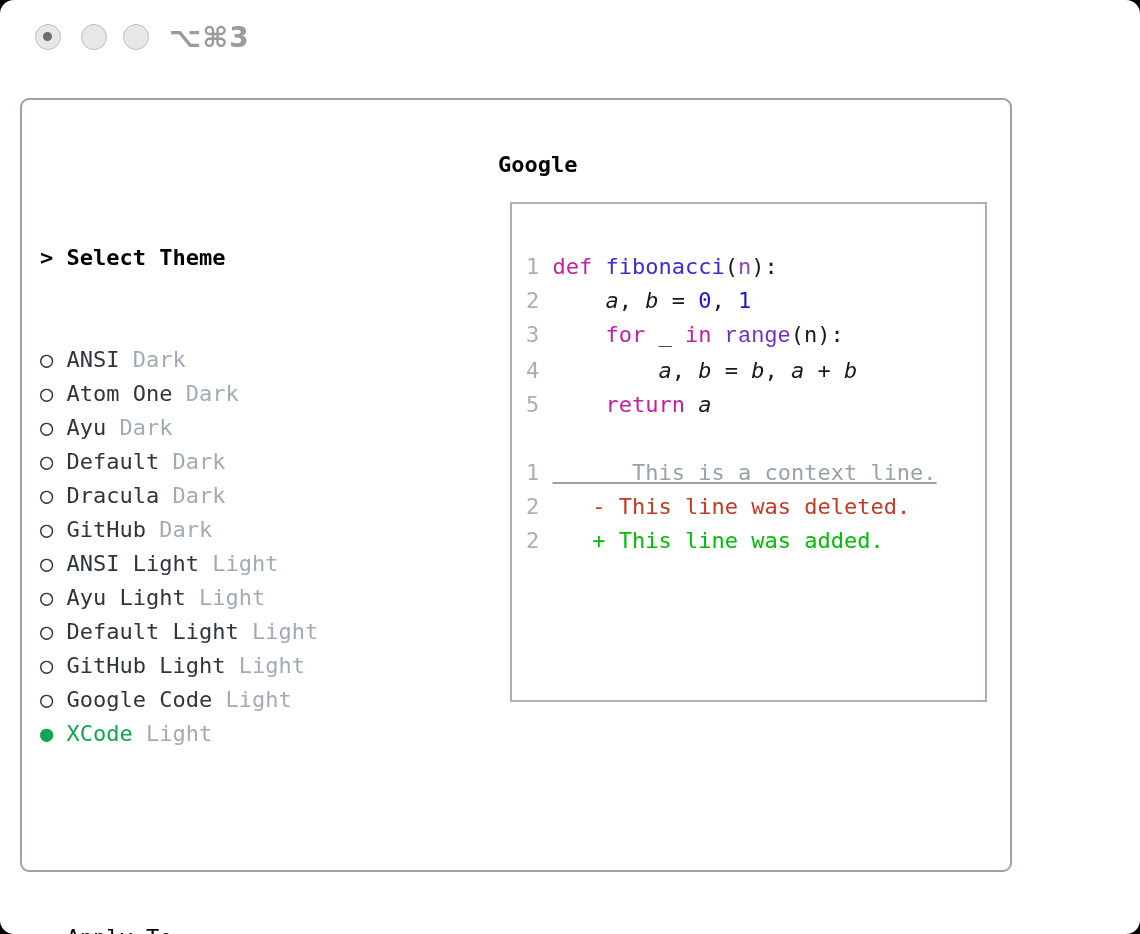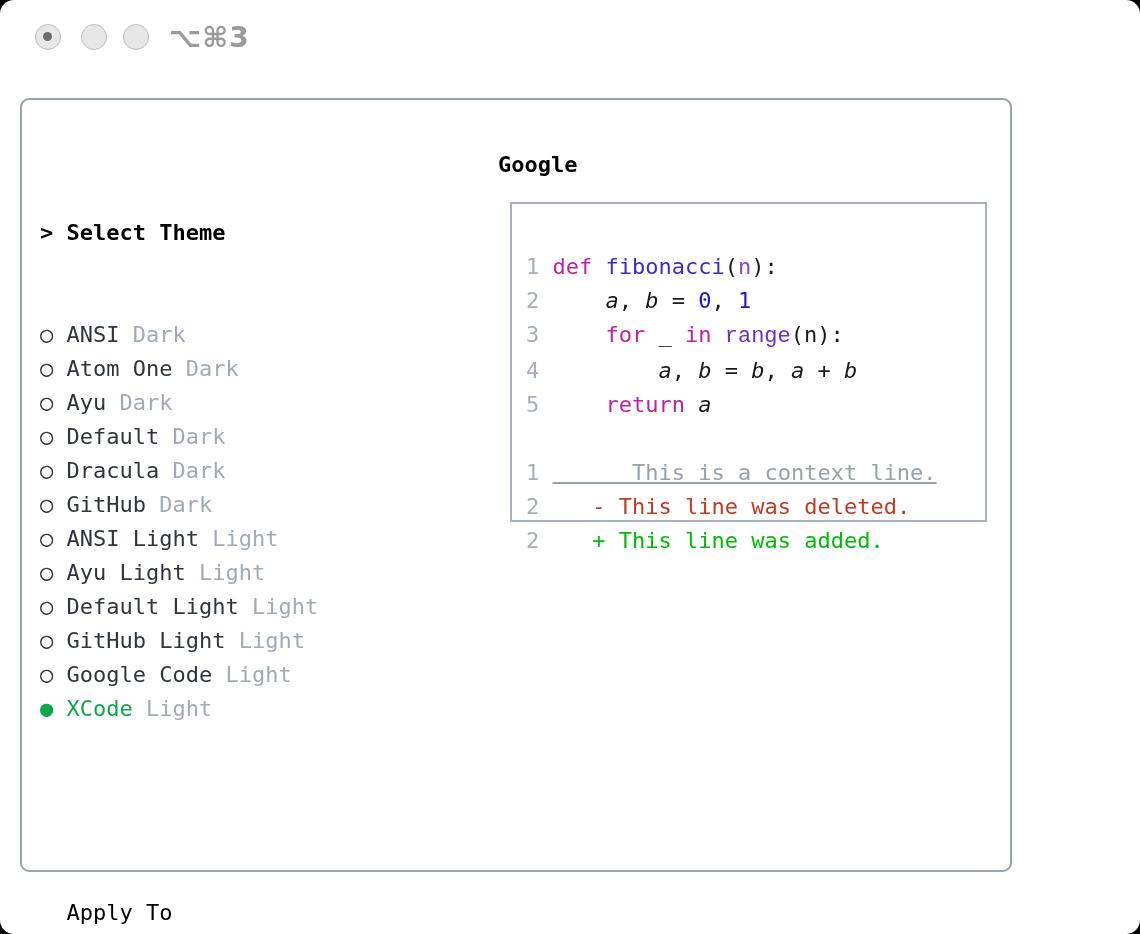--- a/index.html
+++ b/index.html
@@ -32,33 +32,33 @@
   
   .panel{
     position:absolute;left:20px;top:98px;width:992px;height:774px;
     border:2px solid #99a3ae;border-radius:9px;box-sizing:border-box;
     background:#fff;
   }
   .left-col{
     position:absolute;left:18px;top:48px;
     font-size:22px;line-height:34px;white-space:pre;color:#2f353d;
   }
-  .list-header{font-weight:bold;color:#000;}
+  .list-header{font-weight:bold;color:#000;margin-top:25px;}
   .theme-row .variant{color:var(--c-muted);}
   .theme-row.selected .bullet,
   .theme-row.selected .name{color:var(--c-accent_green);}
   .spacer{height:34px;}
   .apply-header{color:#000;}
   
   .preview-title{
     position:absolute;left:476px;top:48px;
     font-size:22px;line-height:34px;font-weight:bold;color:#000;
   }
   .preview-box{
-    position:absolute;left:488px;top:102px;width:477px;height:320px;
+    position:absolute;left:488px;top:102px;width:477px;height:500px;
     border:2px solid #a9b1bb;box-sizing:border-box;background:#fff;
   }
   .code{
     position:absolute;left:14px;top:46px;
     font-size:22px;line-height:34px;white-space:pre;color:#17191d;
   }
   .code .lnum{color:var(--c-linenum);}
   .code .kw{color:var(--c-keyword_pink);}
   .code .fn{color:var(--c-function_blue);}
   .code .pr{color:var(--c-param_purple);}

